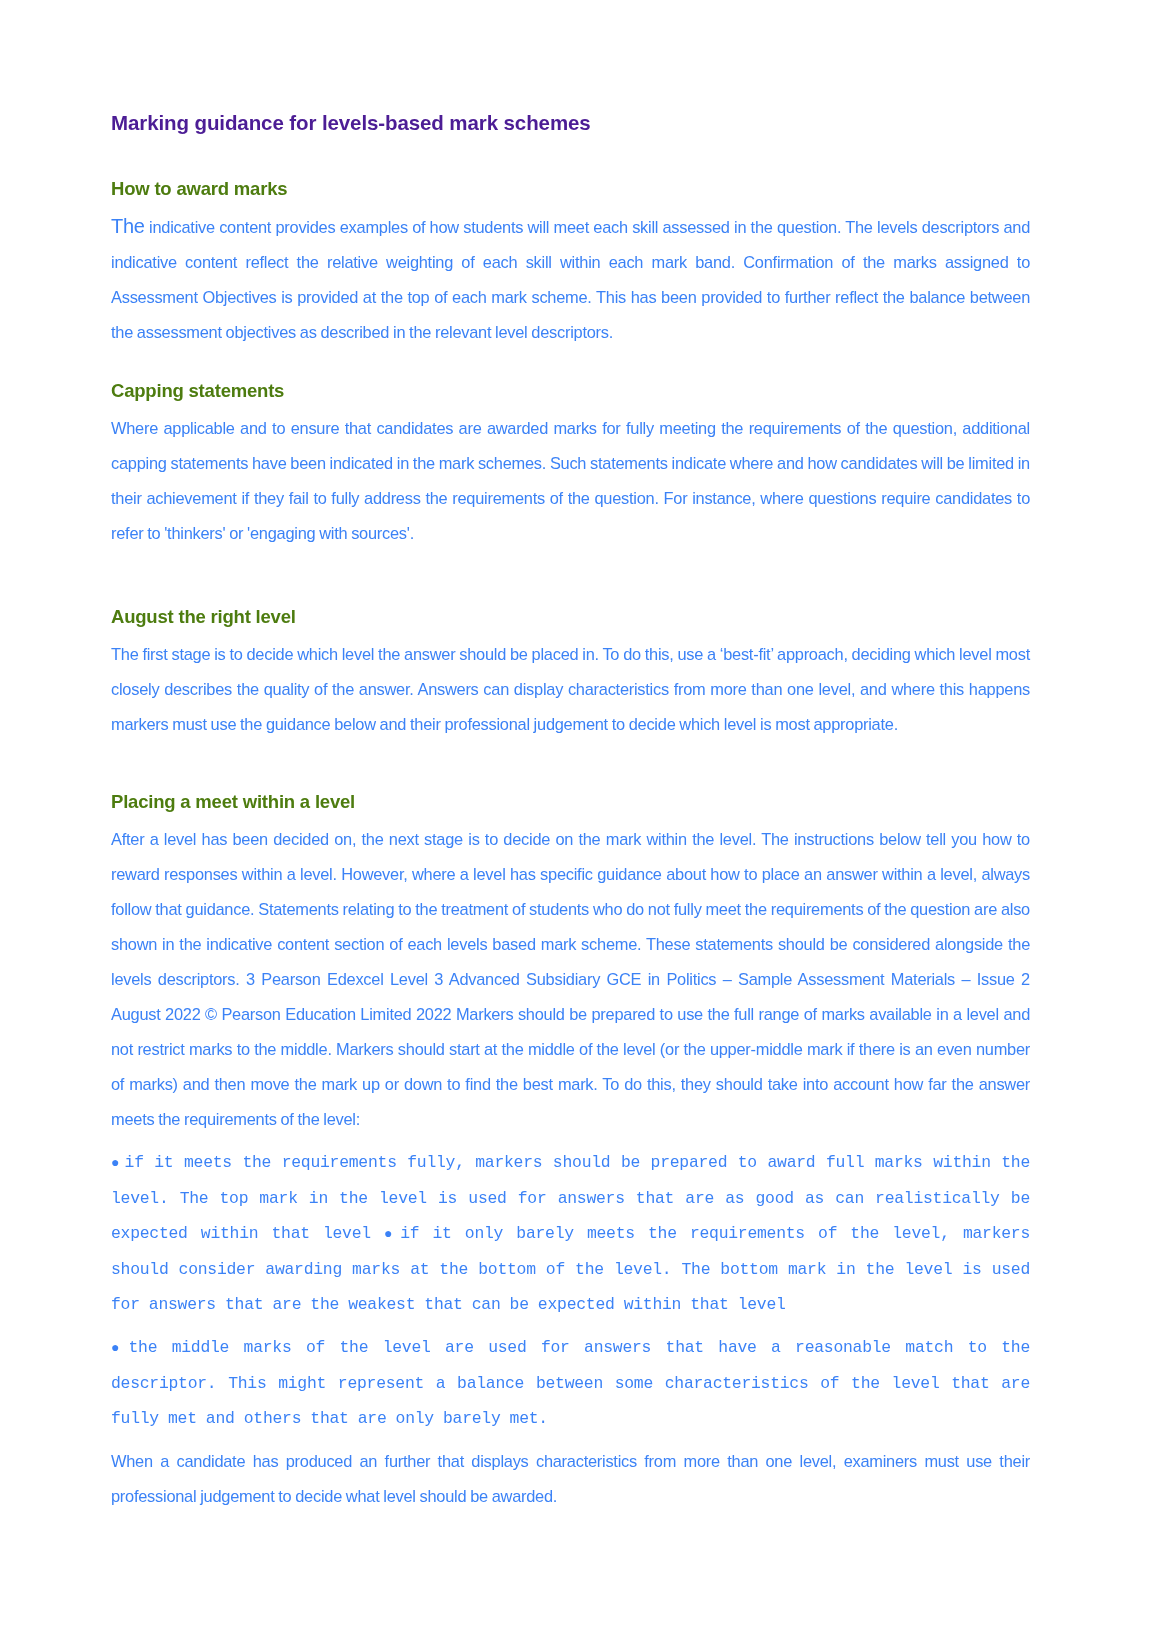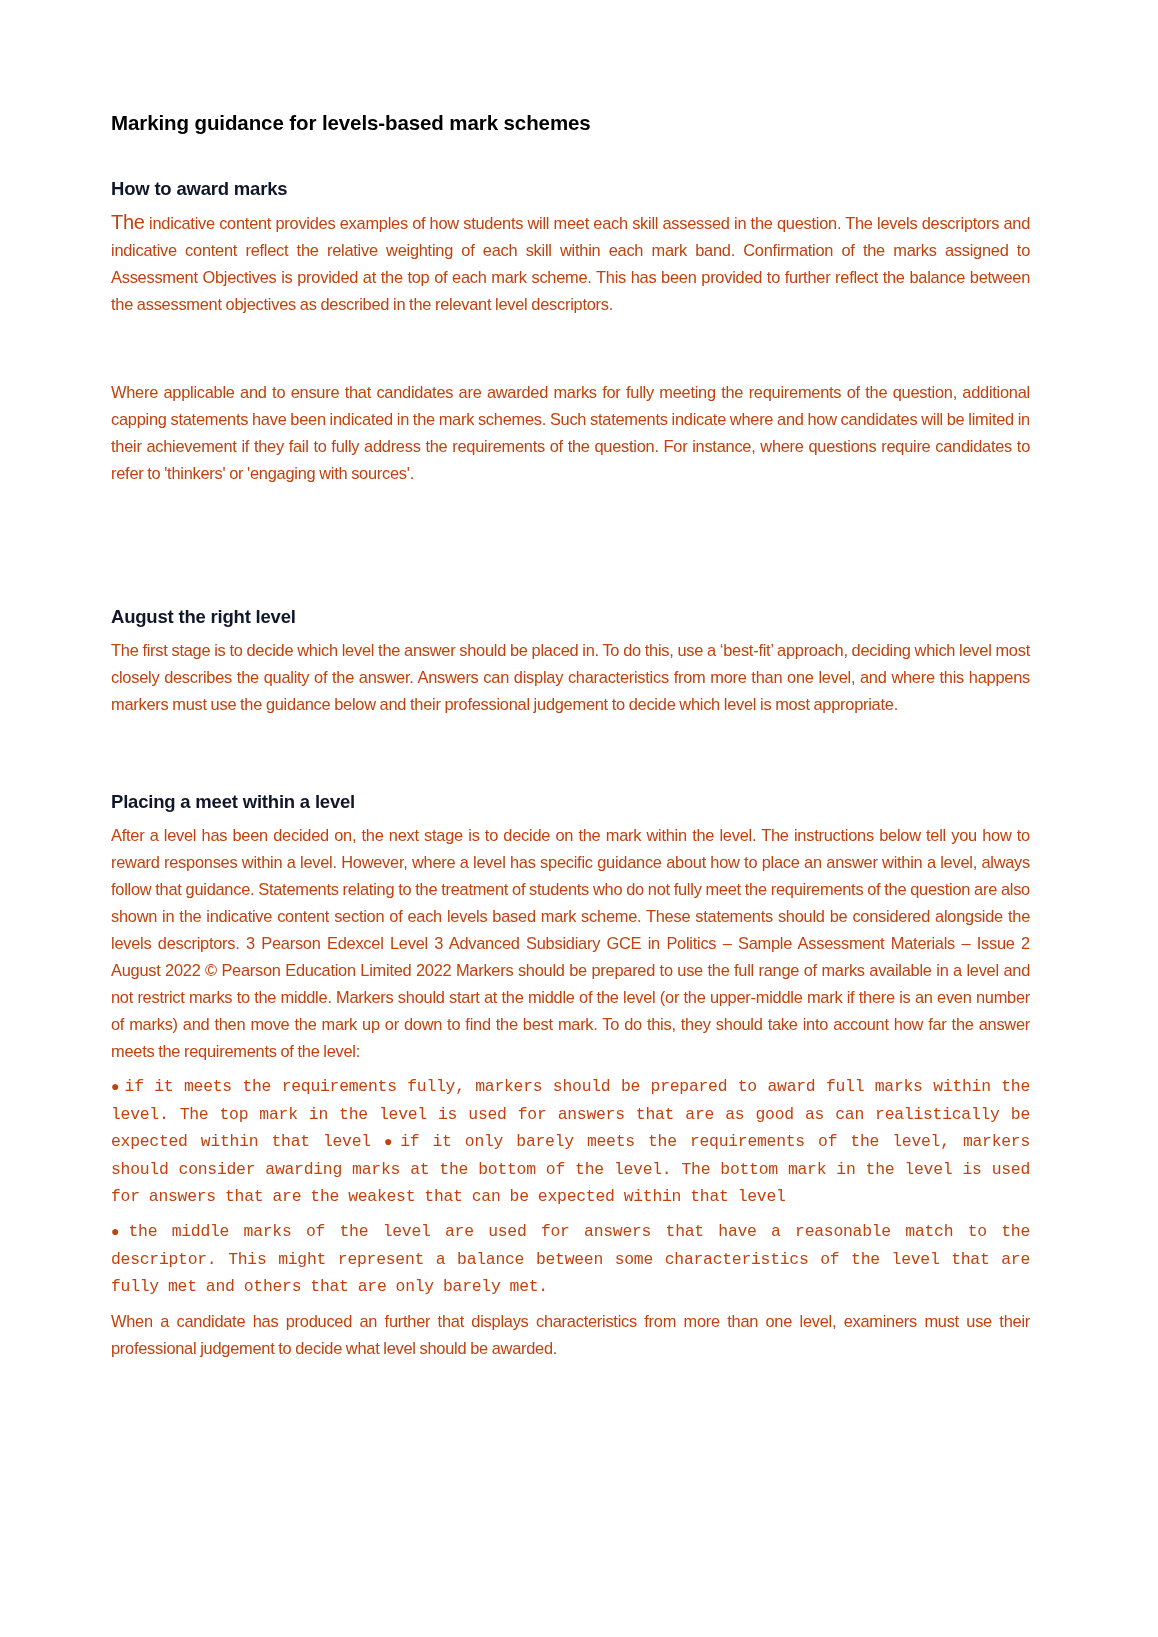--- a/index.html
+++ b/index.html
@@ -21,45 +21,45 @@
       top: 0;
       width: 919px;
     }
     .doc-title {
       position: absolute;
       top: 111px;
       left: 0;
       margin: 0;
       font-size: 20.5px;
       font-weight: bold;
-      color: #000000;
+      color: #4c1d95;
       letter-spacing: -0.1px;
       white-space: nowrap;
     }
     .section {
       position: absolute;
       left: 0;
       width: 919px;
     }
     .section h2 {
       margin: 0 0 8px 0;
       font-size: 18.5px;
       font-weight: bold;
-      color: #0f172a;
+      color: #4d7c0f;
       letter-spacing: -0.2px;
       line-height: 24px;
       white-space: nowrap;
     }
     .section p {
       margin: 0 0 8px 0;
       font-size: 16.4px;
-      line-height: 27px;
+      line-height: 35px;
       text-align: justify;
       text-align-last: left;
-      color: #c2410c;
+      color: #3b82f6;
       letter-spacing: -0.25px;
       word-spacing: -0.5px;
     }
     .first-the {
       font-size: 20px;
     }
     .bullet-para {
       margin: 0 0 8px 0;
       font-family: Liberation Mono, monospace;
     }
@@ -74,20 +74,21 @@
 <div class="page">
 
   <h1 class="doc-title">Marking guidance for levels-based mark schemes</h1>
 
   <div class="section" style="top:177px;">
     <h2>How to award marks</h2>
     <p><span class="first-the">The</span><span> indicative content provides examples of how students will meet each skill assessed in the question. The levels descriptors and indicative content reflect the relative weighting of each skill within each mark band. Confirmation of the marks assigned to Assessment Objectives is provided at the top of each mark scheme. This has been provided to further reflect the balance between the assessment objectives as described in the relevant level descriptors.</span></p>
   </div>
 
   <div class="section" style="top:379px;">
+    <h2>Capping statements</h2>
     <p>Where applicable and to ensure that candidates are awarded marks for fully meeting the requirements of the question, additional capping statements have been indicated in the mark schemes. Such statements indicate where and how candidates will be limited in their achievement if they fail to fully address the requirements of the question. For instance, where questions require candidates to refer to 'thinkers' or 'engaging with sources'.</p>
   </div>
 
   <div class="section" style="top:605px;">
     <h2>August the right level</h2>
     <p>The first stage is to decide which level the answer should be placed in. To do this, use a ‘best-fit’ approach, deciding which level most closely describes the quality of the answer. Answers can display characteristics from more than one level, and where this happens markers must use the guidance below and their professional judgement to decide which level is most appropriate.</p>
   </div>
 
   <div class="section" style="top:790px;">
     <h2>Placing a meet within a level</h2>

